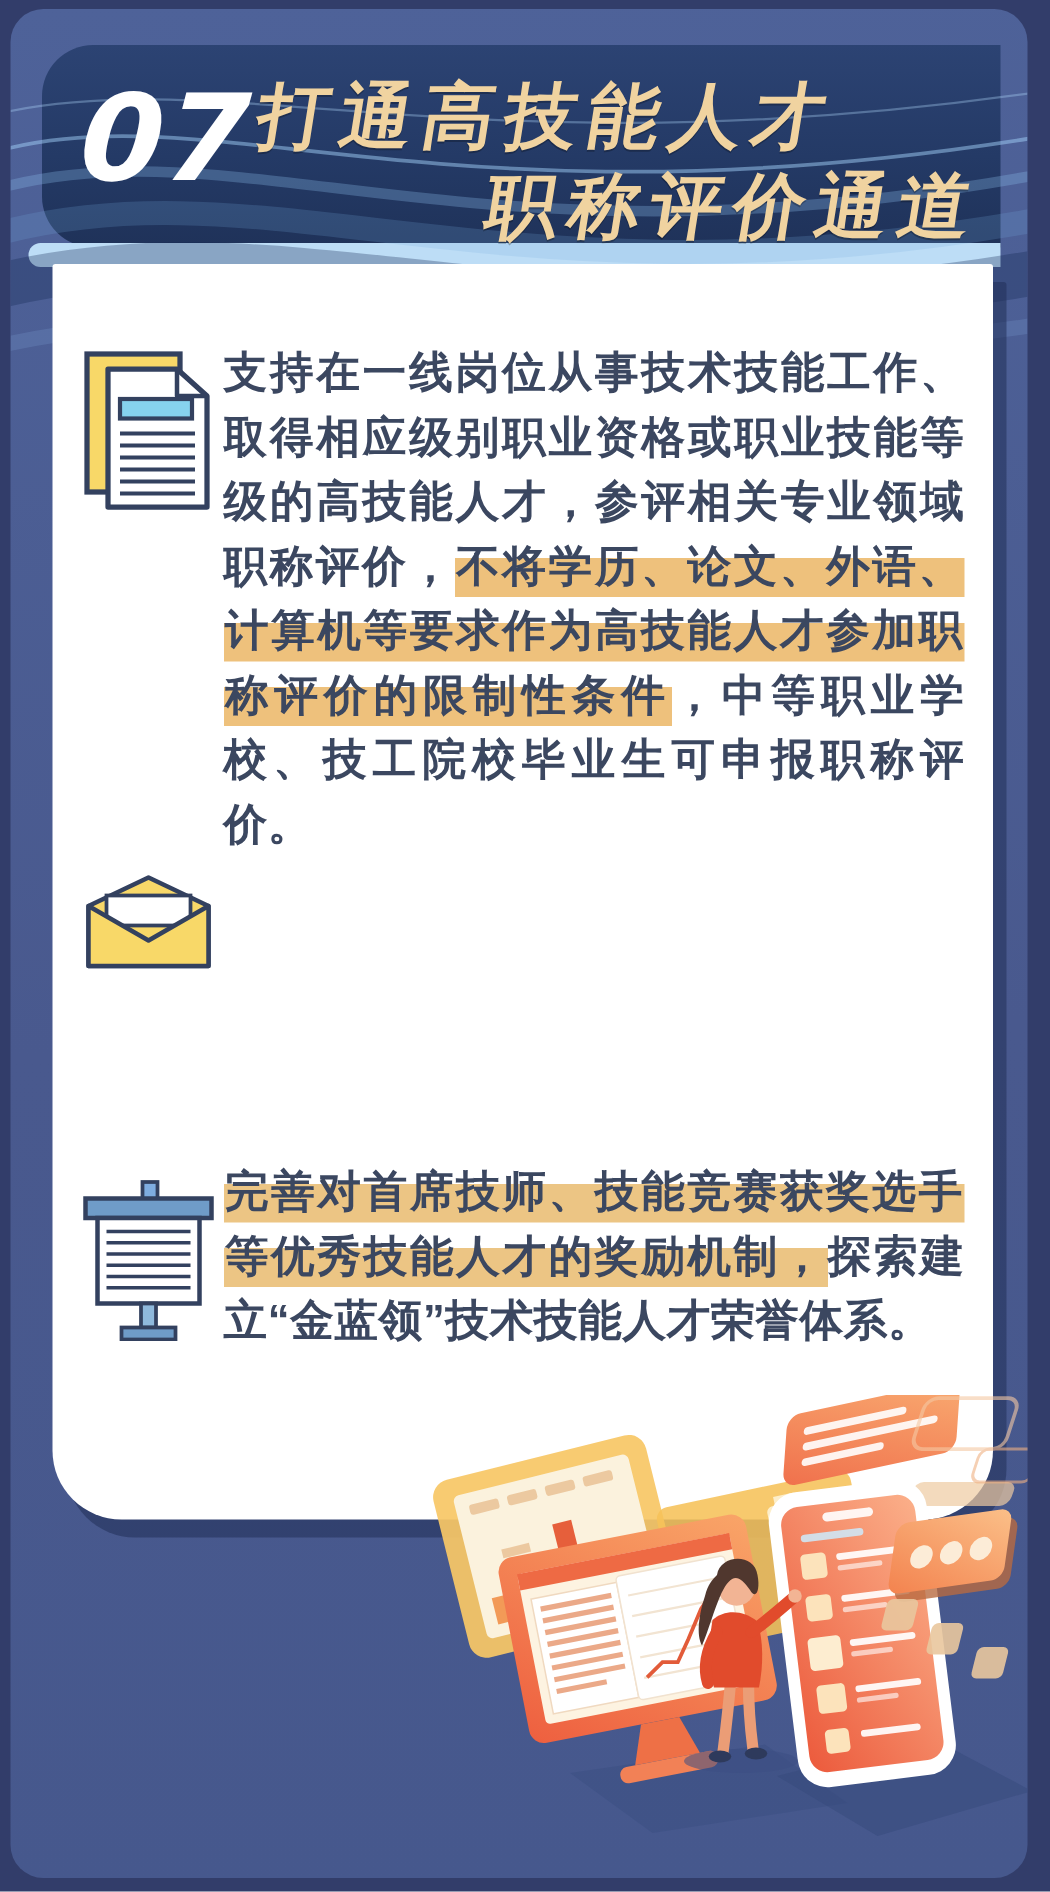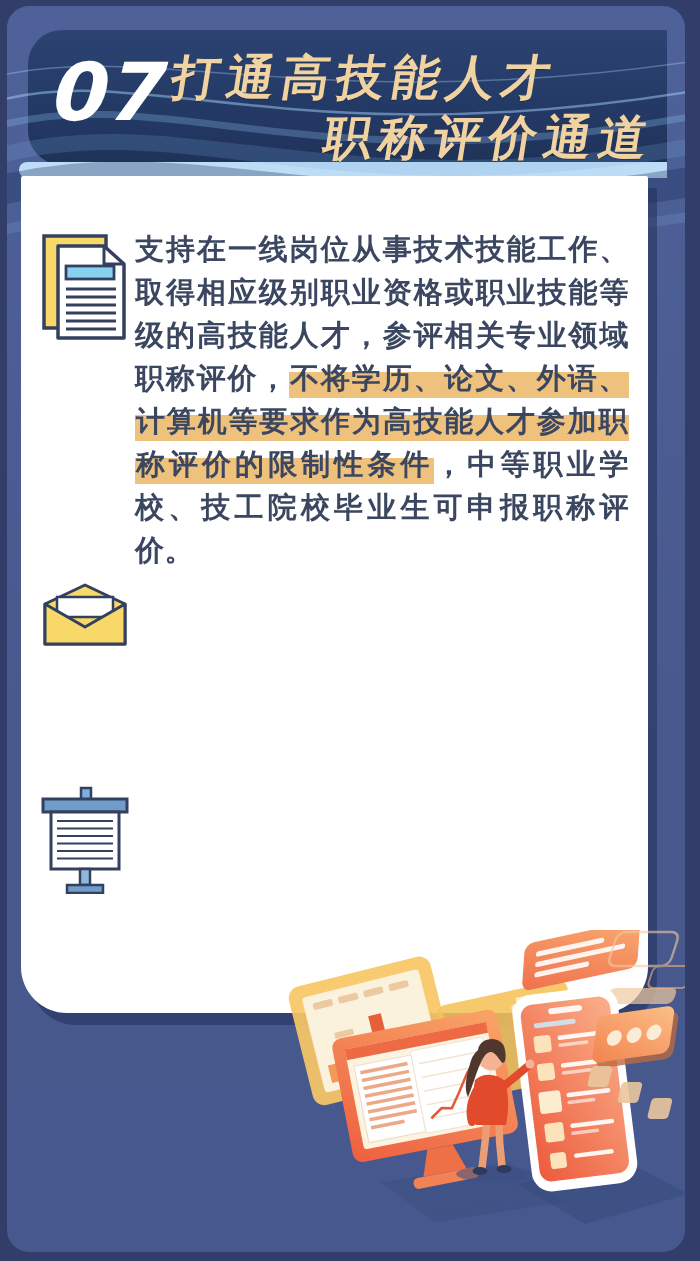--- a/index.html
+++ b/index.html
@@ -31,21 +31,21 @@
     transform:skewX(-4deg);
   }
   .title-l1,.title-l2{
     position:absolute;color:#f0d3a0;font-weight:bold;white-space:nowrap;
     font-size:48px;letter-spacing:7px;transform:skewX(-9deg);
     text-shadow:0 1px 0 rgba(0,0,0,0.25);
   }
   .title-l1{left:144px;top:16px;}
   .title-l2{left:296px;top:76px;}
   .card{
-    position:absolute;left:14px;top:170px;width:627px;height:837px;
+    position:absolute;left:28px;top:170px;width:627px;height:837px;
     background:#ffffff;border-radius:2px 2px 46px 46px;
     box-shadow:9px 12px 0 rgba(33,48,88,0.55);
   }
   .item{position:absolute;left:14px;width:600px;display:flex;align-items:flex-start;}
   .item .ic{flex:0 0 100px;display:flex;justify-content:center;}
   .item .tx{
     width:494px;font-size:29px;line-height:43px;font-weight:bold;
     color:#3b4760;text-align:justify;letter-spacing:0.5px;
   }
   .item-1{top:52px;}
@@ -128,20 +128,21 @@
               <line x1="20" y1="42.5" x2="76" y2="42.5"></line>
             <line x1="20" y1="50" x2="76" y2="50"></line>
               <line x1="20" y1="57.5" x2="76" y2="57.5"></line>
             <line x1="20" y1="65" x2="76" y2="65"></line>
               <line x1="20" y1="72.5" x2="76" y2="72.5"></line>
           </g>
           <rect x="43" y="83" width="10" height="16" fill="#8fb9dc" stroke="#33415f" stroke-width="2.5"></rect>
           <rect x="30" y="99" width="36" height="8" fill="#6f9cc8" stroke="#33415f" stroke-width="2.5"></rect>
         </svg>
       </div>
+      <div class="tx"><span class="hl hl-3">完善对首席技师、技能竞赛获奖选手等优秀技能人才的奖励机制，</span><span>探索建立“金蓝领”技术技能人才荣誉体系。</span></div>
     </div>
 
   </div>
 
   <svg class="illustration" width="420" height="331" viewBox="0 0 420 331">
     <defs>
       <linearGradient id="gFrame" x1="0" y1="1" x2="1" y2="0">
         <stop offset="0" stop-color="#ee5f3f"></stop>
           <stop offset="1" stop-color="#f9a568"></stop>
       </linearGradient>

